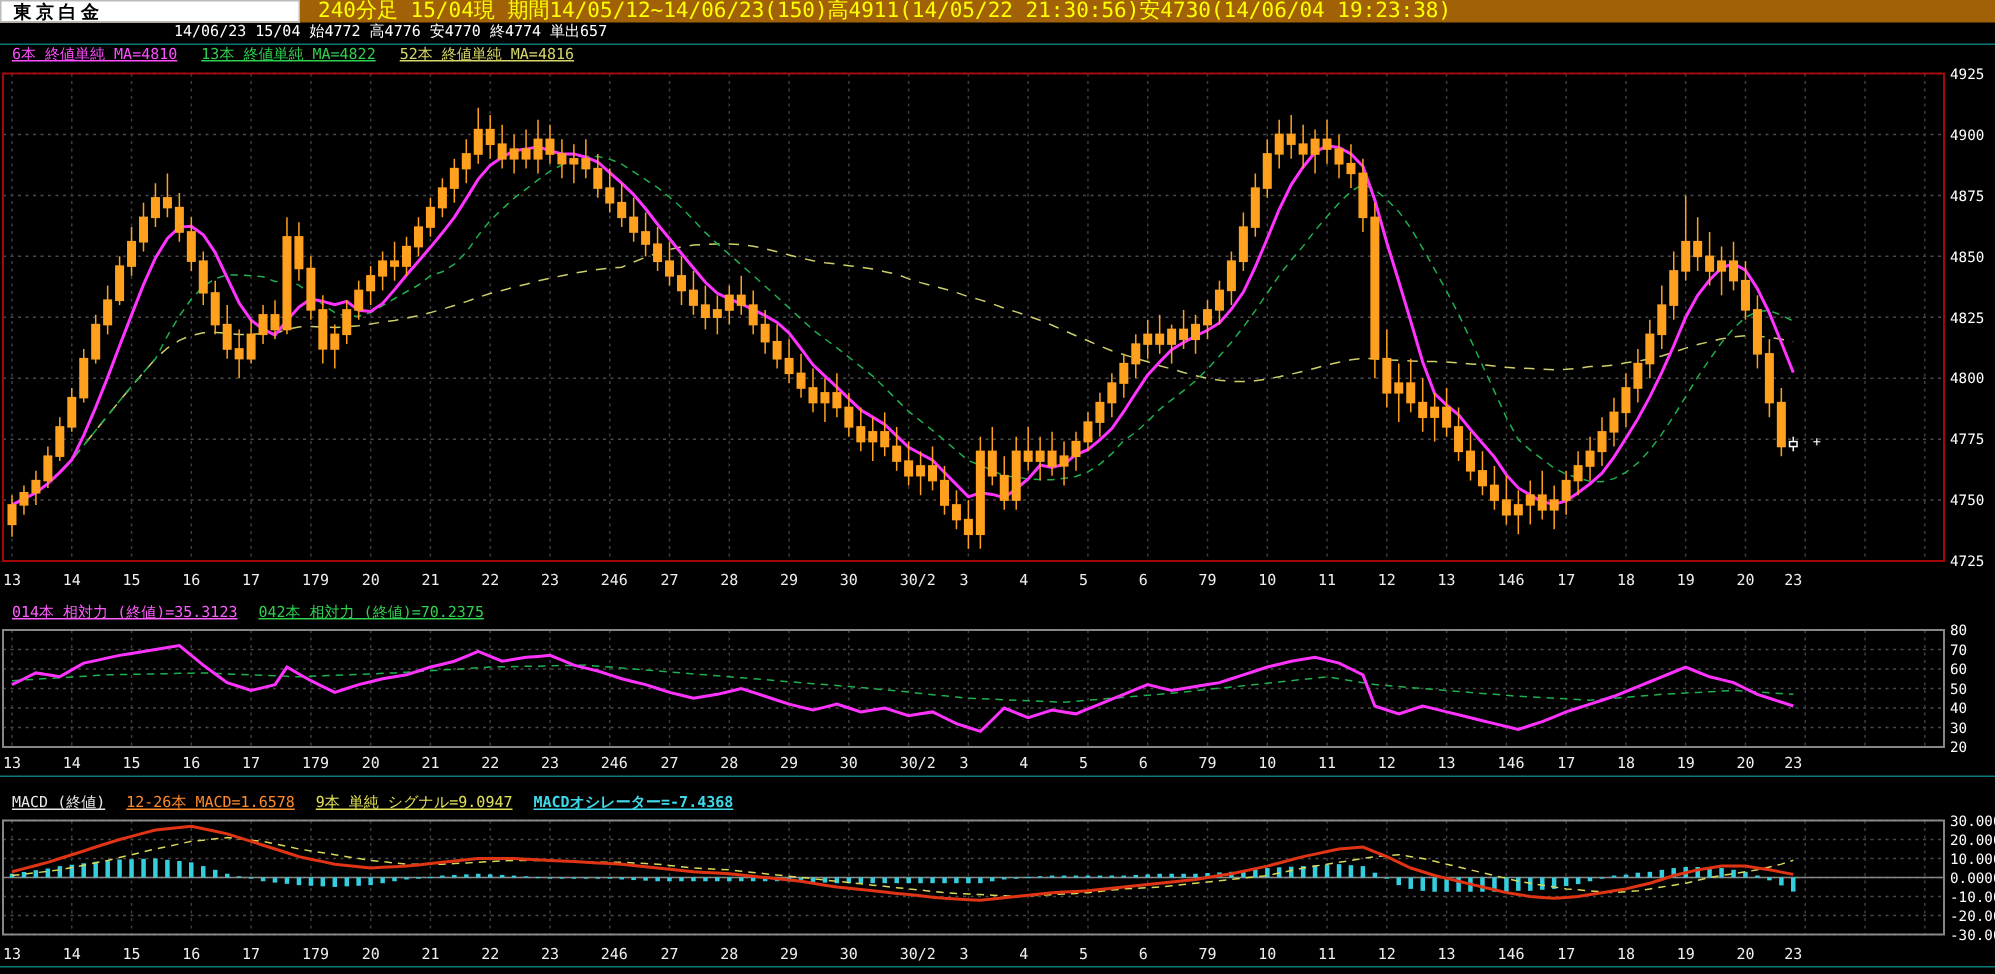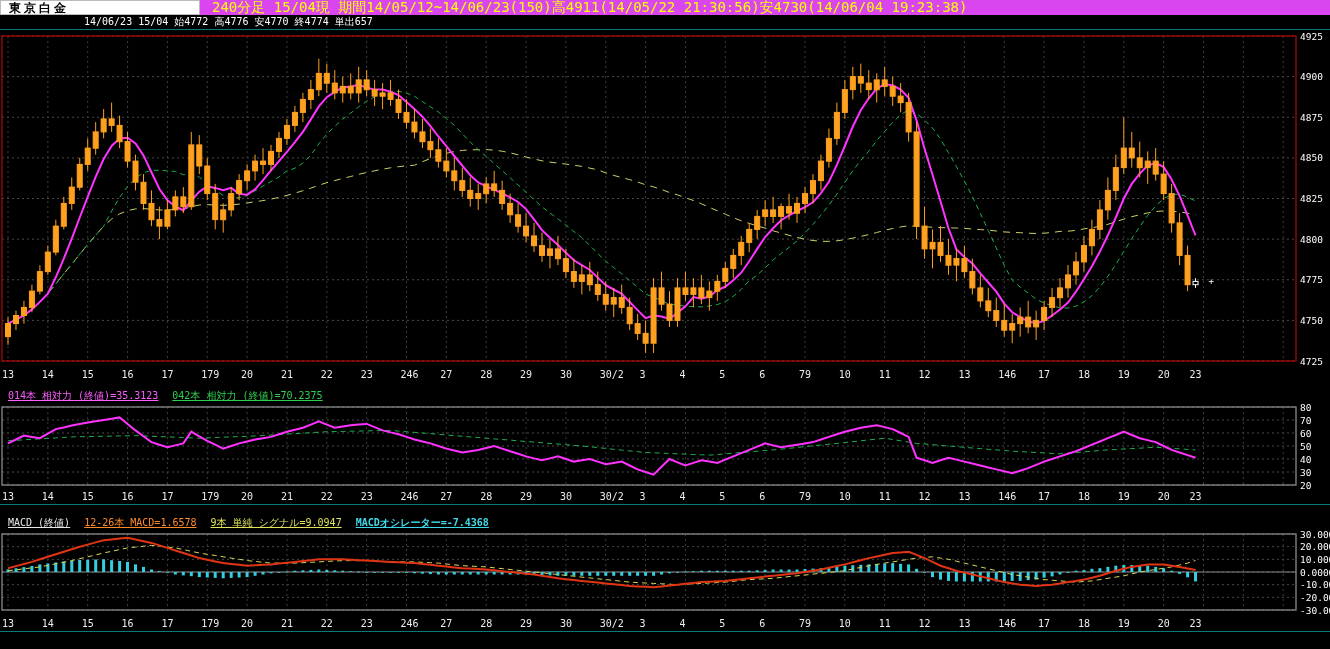--- a/index.html
+++ b/index.html
@@ -1,24 +1,24 @@
 <!DOCTYPE html>
 <html><head>
 <meta charset="utf-8">
 <style>
   html,body{margin:0;padding:0;background:#000;}
   .screen{position:relative;width:1330px;height:649px;background:#000;color:#fff;
           font-family:"DejaVu Sans Mono","DejaVu Sans",monospace;overflow:hidden;}
   .row{white-space:nowrap;}
-  .header1{display:flex;height:15px;background:#d946ef;}
+  .header1{display:flex;height:15px;background:#a16207;}
   .title-box{width:200px;background:#fff;color:#000;font-weight:bold;font-size:12px;
              line-height:15px;padding:0 8px;box-sizing:border-box;letter-spacing:3px;
              font-family:"DejaVu Sans",sans-serif;border:1px solid #bbb;}
   .info-text{color:#ffff00;font-size:14px;line-height:15px;padding-left:12px;}
-  .header2{height:14px;font-size:10px;line-height:14px;color:#fff;padding-left:84px;
+  .header2{height:14px;font-size:10px;line-height:14px;color:#fff;padding-left:116px;
            border-bottom:1px solid #0a7a78;}
   .ma-legend{height:13px;font-size:10px;line-height:13px;padding-left:8px;}
   .ma-legend span{text-decoration:underline;margin-right:16px;}
   .sub-legend{height:12px;font-size:10px;line-height:12px;padding-left:8px;}
   .sub-legend span{text-decoration:underline;margin-right:14px;}
   .chart{display:block;background:#000;}
   .main-chart{width:1330px;height:338px;}
   .sub-chart{width:1330px;height:88px;}
   .xlabels{position:relative;height:14px;font-size:10px;color:#eee;}
   .xlabels span{position:absolute;top:1px;}
@@ -29,20 +29,21 @@
 </style>
 </head>
 <body>
 
 <div class="screen">
   <div class="row header1">
     <div class="title-box">東京白金</div>
     <div class="info-text">240分足 15/04現  期間14/05/12~14/06/23(150)高4911(14/05/22 21:30:56)安4730(14/06/04 19:23:38)</div>
   </div>
   <div class="row header2">14/06/23 15/04 始4772 高4776 安4770 終4774 単出657</div>
+  <div class="row ma-legend" id="ma-legend"><span style="color: rgb(255, 77, 255);">6本 終値単純 MA=4810</span><span style="color: rgb(47, 208, 79);">13本 終値単純 MA=4822</span><span style="color: rgb(216, 216, 104);">52本 終値単純 MA=4816</span></div>
 
   <svg id="main-chart" class="chart main-chart" viewBox="0 0 1330 338">
       <g>
         <line x1="2" y1="6" x2="1296" y2="6" stroke="#4a4a4a" stroke-dasharray="2 3" stroke-width="1"></line>
         <line x1="2" y1="46.625" x2="1296" y2="46.625" stroke="#4a4a4a" stroke-dasharray="2 3" stroke-width="1"></line>
         <line x1="2" y1="87.25" x2="1296" y2="87.25" stroke="#4a4a4a" stroke-dasharray="2 3" stroke-width="1"></line>
         <line x1="2" y1="127.875" x2="1296" y2="127.875" stroke="#4a4a4a" stroke-dasharray="2 3" stroke-width="1"></line>
         <line x1="2" y1="168.5" x2="1296" y2="168.5" stroke="#4a4a4a" stroke-dasharray="2 3" stroke-width="1"></line>
         <line x1="2" y1="209.125" x2="1296" y2="209.125" stroke="#4a4a4a" stroke-dasharray="2 3" stroke-width="1"></line>
         <line x1="2" y1="249.75" x2="1296" y2="249.75" stroke="#4a4a4a" stroke-dasharray="2 3" stroke-width="1"></line>

